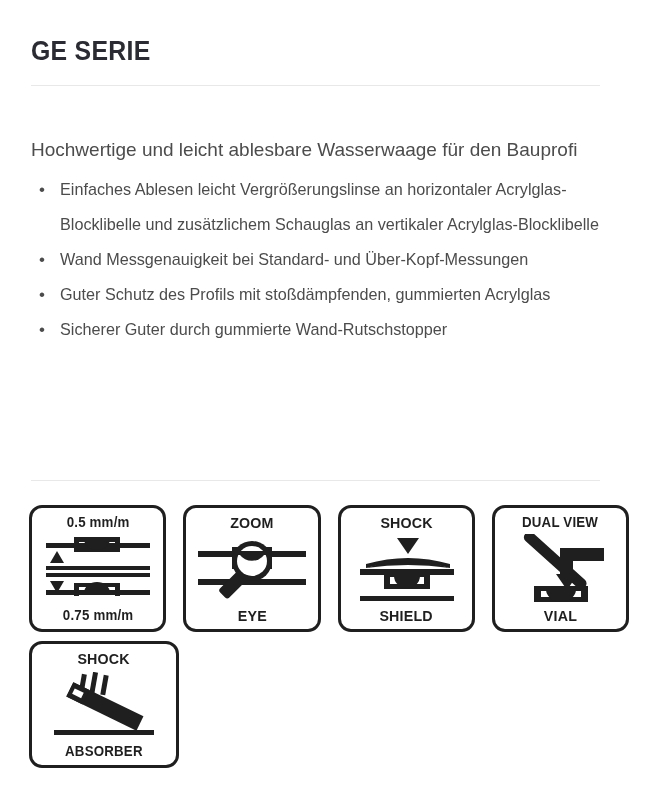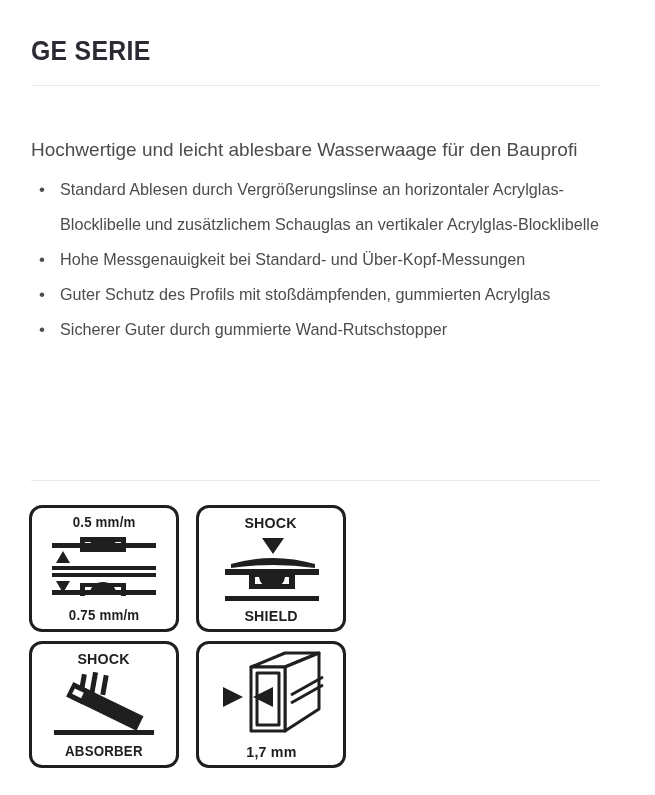--- a/index.html
+++ b/index.html
@@ -142,25 +142,25 @@
 
   <h1 class="page-title">GE SERIE</h1>
 
   <div class="divider divider-top"></div>
 
   <p class="intro">Hochwertige und leicht ablesbare Wasserwaage für den Bauprofi</p>
 
   <ul class="feature-list">
     <li class="feature-item">
       <span class="bullet">•</span>
-      <span>Standard Ablesen durch Vergrößerungslinse an horizontaler Acrylglas-Blocklibelle und zusätzlichem Schauglas an vertikaler Acrylglas-Blocklibelle</span>
+      <span>Einfaches Ablesen leicht Vergrößerungslinse an horizontaler Acrylglas-Blocklibelle und zusätzlichem Schauglas an vertikaler Acrylglas-Blocklibelle</span>
     </li>
     <li class="feature-item">
       <span class="bullet">•</span>
-      <span>Hohe Messgenauigkeit bei Standard- und Über-Kopf-Messungen</span>
+      <span>Wand Messgenauigkeit bei Standard- und Über-Kopf-Messungen</span>
     </li>
     <li class="feature-item">
       <span class="bullet">•</span>
       <span>Guter Schutz des Profils mit stoßdämpfenden, gummierten Acrylglas</span>
     </li>
     <li class="feature-item">
       <span class="bullet">•</span>
       <span>Sicherer Guter durch gummierte Wand-Rutschstopper</span>
     </li>
   </ul>
@@ -196,20 +196,45 @@
               <rect x="32" y="46" width="5" height="13"></rect>
               <rect x="73" y="46" width="5" height="13"></rect>
               <rect x="4" y="53" width="104" height="5"></rect>
               <path d="M42 56 A13 11 0 0 1 68 56 Z"></path>
             </g>
           </svg>
         </div>
         <div class="badge-label small">0.75 mm/m</div>
       </div>
 
+      <div class="badge">
+        <div class="badge-label">ZOOM</div>
+        <div class="badge-art">
+          <svg width="108" height="72" viewBox="0 0 108 72">
+            <g fill="#1f1f1f">
+
+              <rect x="0" y="18" width="108" height="6"></rect>
+              <rect x="0" y="46" width="108" height="6"></rect>
+
+              <rect x="34" y="14" width="40" height="22"></rect>
+
+              <g transform="rotate(45 54 32)">
+                <rect x="48" y="30" width="13" height="44" rx="3"></rect>
+              </g>
+
+              <circle cx="54" cy="28" r="20" fill="#1f1f1f"></circle>
+              <circle cx="54" cy="28" r="15" fill="#ffffff"></circle>
+
+              <path d="M42 22 A14 12 0 0 0 66 22 Z" fill="#1f1f1f"></path>
+              <rect x="40" y="18" width="28" height="4" fill="#1f1f1f"></rect>
+            </g>
+          </svg>
+        </div>
+        <div class="badge-label">EYE</div>
+      </div>
 
       <div class="badge">
         <div class="badge-label">SHOCK</div>
         <div class="badge-art">
           <svg width="108" height="70" viewBox="0 0 108 70">
             <g fill="#1f1f1f">
 
               <polygon points="45,4 67,4 56,20"></polygon>
 
               <path d="M14 34 Q56 20 98 34 Q56 28 14 34 Z"></path>
@@ -223,20 +248,45 @@
               <rect x="32" y="50" width="46" height="5"></rect>
               <path d="M42 42 A13 12 0 0 0 68 42 Z"></path>
 
               <rect x="8" y="62" width="94" height="5"></rect>
             </g>
           </svg>
         </div>
         <div class="badge-label">SHIELD</div>
       </div>
 
+      <div class="badge">
+        <div class="badge-label small">DUAL VIEW</div>
+        <div class="badge-art">
+          <svg width="104" height="70" viewBox="0 0 104 70">
+            <g fill="#1f1f1f">
+
+              <g transform="rotate(42 52 30)">
+                <rect x="6" y="25" width="80" height="11" rx="5"></rect>
+              </g>
+
+              <rect x="52" y="14" width="44" height="13"></rect>
+              <rect x="52" y="14" width="13" height="28"></rect>
+
+              <polygon points="48,40 70,40 59,56"></polygon>
+
+              <rect x="26" y="52" width="54" height="5"></rect>
+              <rect x="26" y="52" width="7" height="16"></rect>
+              <rect x="73" y="52" width="7" height="16"></rect>
+              <rect x="26" y="63" width="54" height="5"></rect>
+              <path d="M38 55 A15 13 0 0 0 68 55 Z"></path>
+            </g>
+          </svg>
+        </div>
+        <div class="badge-label">VIAL</div>
+      </div>
 
     </div>
 
     <div class="badge-row">
 
       <div class="badge">
         <div class="badge-label">SHOCK</div>
         <div class="badge-art">
           <svg width="108" height="66" viewBox="0 0 108 66">
             <g fill="#1f1f1f">
@@ -252,42 +302,17 @@
               </g>
 
               <rect x="4" y="58" width="100" height="5"></rect>
             </g>
           </svg>
         </div>
         <div class="badge-label small">ABSORBER</div>
       </div>
 
 
-      <div class="badge">
-        <div class="badge-label" style="height:4px;"></div>
-        <div class="badge-art">
-          <svg width="112" height="92" viewBox="0 0 112 92">
-            <g stroke="#1f1f1f" stroke-width="3" fill="#ffffff" stroke-linejoin="round">
-
-              <polygon points="36,16 70,2 104,2 70,16"></polygon>
-
-              <polygon points="70,16 104,2 104,58 70,80"></polygon>
-
-              <line x1="76" y1="44" x2="108" y2="26"></line>
-              <line x1="76" y1="52" x2="108" y2="34"></line>
-
-              <rect x="36" y="16" width="34" height="64"></rect>
-
-              <rect x="42" y="22" width="22" height="52"></rect>
-            </g>
-            <g fill="#1f1f1f">
-              <polygon points="8,36 28,46 8,56"></polygon>
-              <polygon points="58,36 38,46 58,56"></polygon>
-            </g>
-          </svg>
-        </div>
-        <div class="badge-label">1,7 mm</div>
-      </div>
 
     </div>
 
   </div>
 </div>
 
 </body></html>

